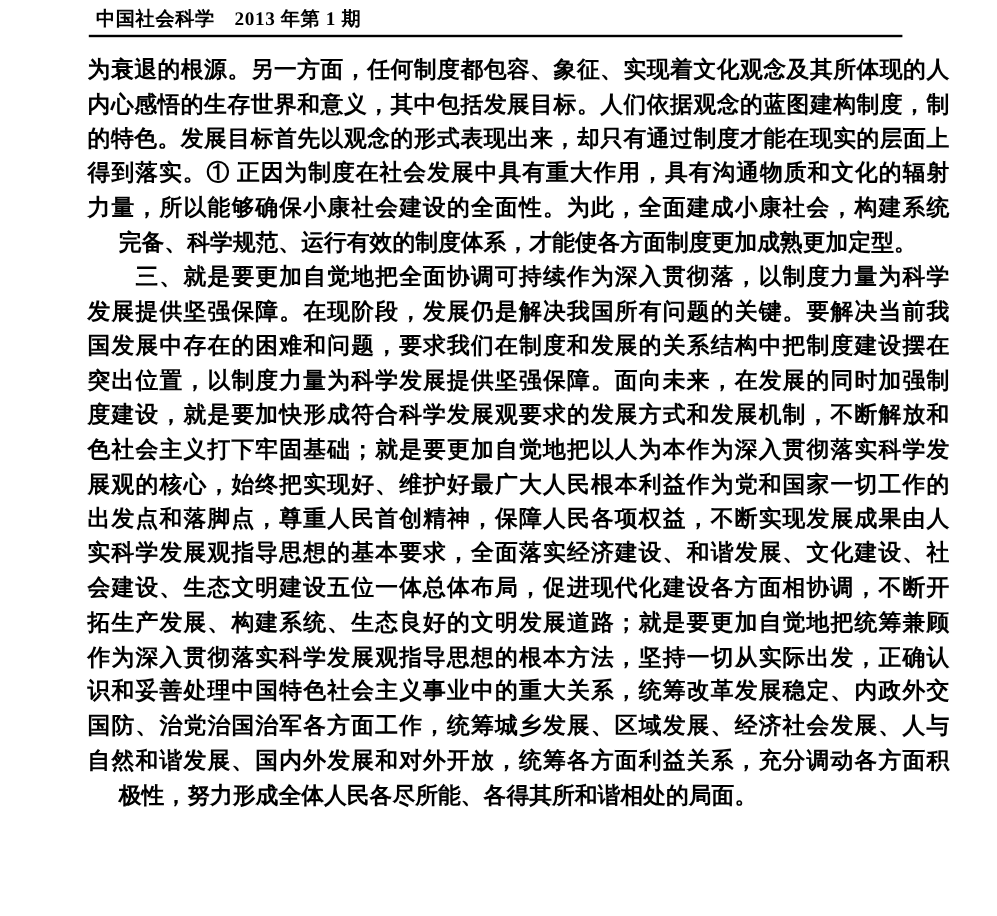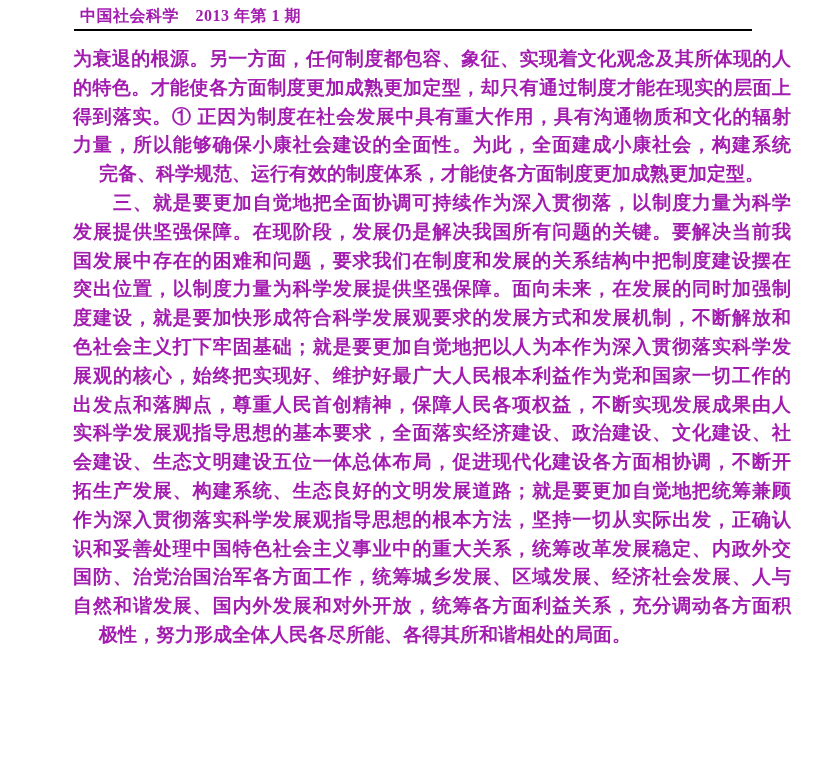--- a/index.html
+++ b/index.html
@@ -7,21 +7,21 @@
     padding: 0;
     background: #ffffff;
   }
   .page {
     position: relative;
     width: 831px;
     height: 763px;
     background: #ffffff;
     overflow: hidden;
     font-family: "Liberation Serif", "DejaVu Serif", serif;
-    color: #a21caf;
+    color: #000000;
   }
   .running-header {
     position: absolute;
     left: 80px;
     top: 6px;
     font-size: 16px;
     letter-spacing: 0.5px;
     font-weight: 600;
     white-space: nowrap;
   }
@@ -59,35 +59,36 @@
 <body>
 
 <div class="page">
   <div class="running-header">
     <span>中国社会科学　2013 年第 1 期</span>
   </div>
   <div class="header-rule"></div>
   <div class="article-body">
       <div class="paragraph">
         <div class="line">为衰退的根源。另一方面，任何制度都包容、象征、实现着文化观念及其所体现的人</div>
-        <div class="line">的特色。才能使各方面制度更加成熟更加定型，却只有通过制度才能在现实的层面上</div>
+        <div class="line">内心感悟的生存世界和意义，其中包括发展目标。人们依据观念的蓝图建构制度，制</div>
+        <div class="line">的特色。发展目标首先以观念的形式表现出来，却只有通过制度才能在现实的层面上</div>
         <div class="line">得到落实。① 正因为制度在社会发展中具有重大作用，具有沟通物质和文化的辐射</div>
         <div class="line">力量，所以能够确保小康社会建设的全面性。为此，全面建成小康社会，构建系统</div>
         <div class="line para-last">完备、科学规范、运行有效的制度体系，才能使各方面制度更加成熟更加定型。</div>
       </div>
       <div class="paragraph">
         <div class="line">　　三、就是要更加自觉地把全面协调可持续作为深入贯彻落，以制度力量为科学</div>
         <div class="line">发展提供坚强保障。在现阶段，发展仍是解决我国所有问题的关键。要解决当前我</div>
         <div class="line">国发展中存在的困难和问题，要求我们在制度和发展的关系结构中把制度建设摆在</div>
         <div class="line">突出位置，以制度力量为科学发展提供坚强保障。面向未来，在发展的同时加强制</div>
         <div class="line">度建设，就是要加快形成符合科学发展观要求的发展方式和发展机制，不断解放和</div>
         <div class="line">色社会主义打下牢固基础；就是要更加自觉地把以人为本作为深入贯彻落实科学发</div>
         <div class="line">展观的核心，始终把实现好、维护好最广大人民根本利益作为党和国家一切工作的</div>
         <div class="line">出发点和落脚点，尊重人民首创精神，保障人民各项权益，不断实现发展成果由人</div>
-        <div class="line">实科学发展观指导思想的基本要求，全面落实经济建设、政治建设、文化建设、社</div>
+        <div class="line">实科学发展观指导思想的基本要求，全面落实经济建设、和谐发展、文化建设、社</div>
         <div class="line">会建设、生态文明建设五位一体总体布局，促进现代化建设各方面相协调，不断开</div>
         <div class="line">拓生产发展、构建系统、生态良好的文明发展道路；就是要更加自觉地把统筹兼顾</div>
         <div class="line">作为深入贯彻落实科学发展观指导思想的根本方法，坚持一切从实际出发，正确认</div>
         <div class="line">识和妥善处理中国特色社会主义事业中的重大关系，统筹改革发展稳定、内政外交</div>
         <div class="line">国防、治党治国治军各方面工作，统筹城乡发展、区域发展、经济社会发展、人与</div>
         <div class="line">自然和谐发展、国内外发展和对外开放，统筹各方面利益关系，充分调动各方面积</div>
         <div class="line para-last">极性，努力形成全体人民各尽所能、各得其所和谐相处的局面。</div>
       </div>
     </div>
 </div>

